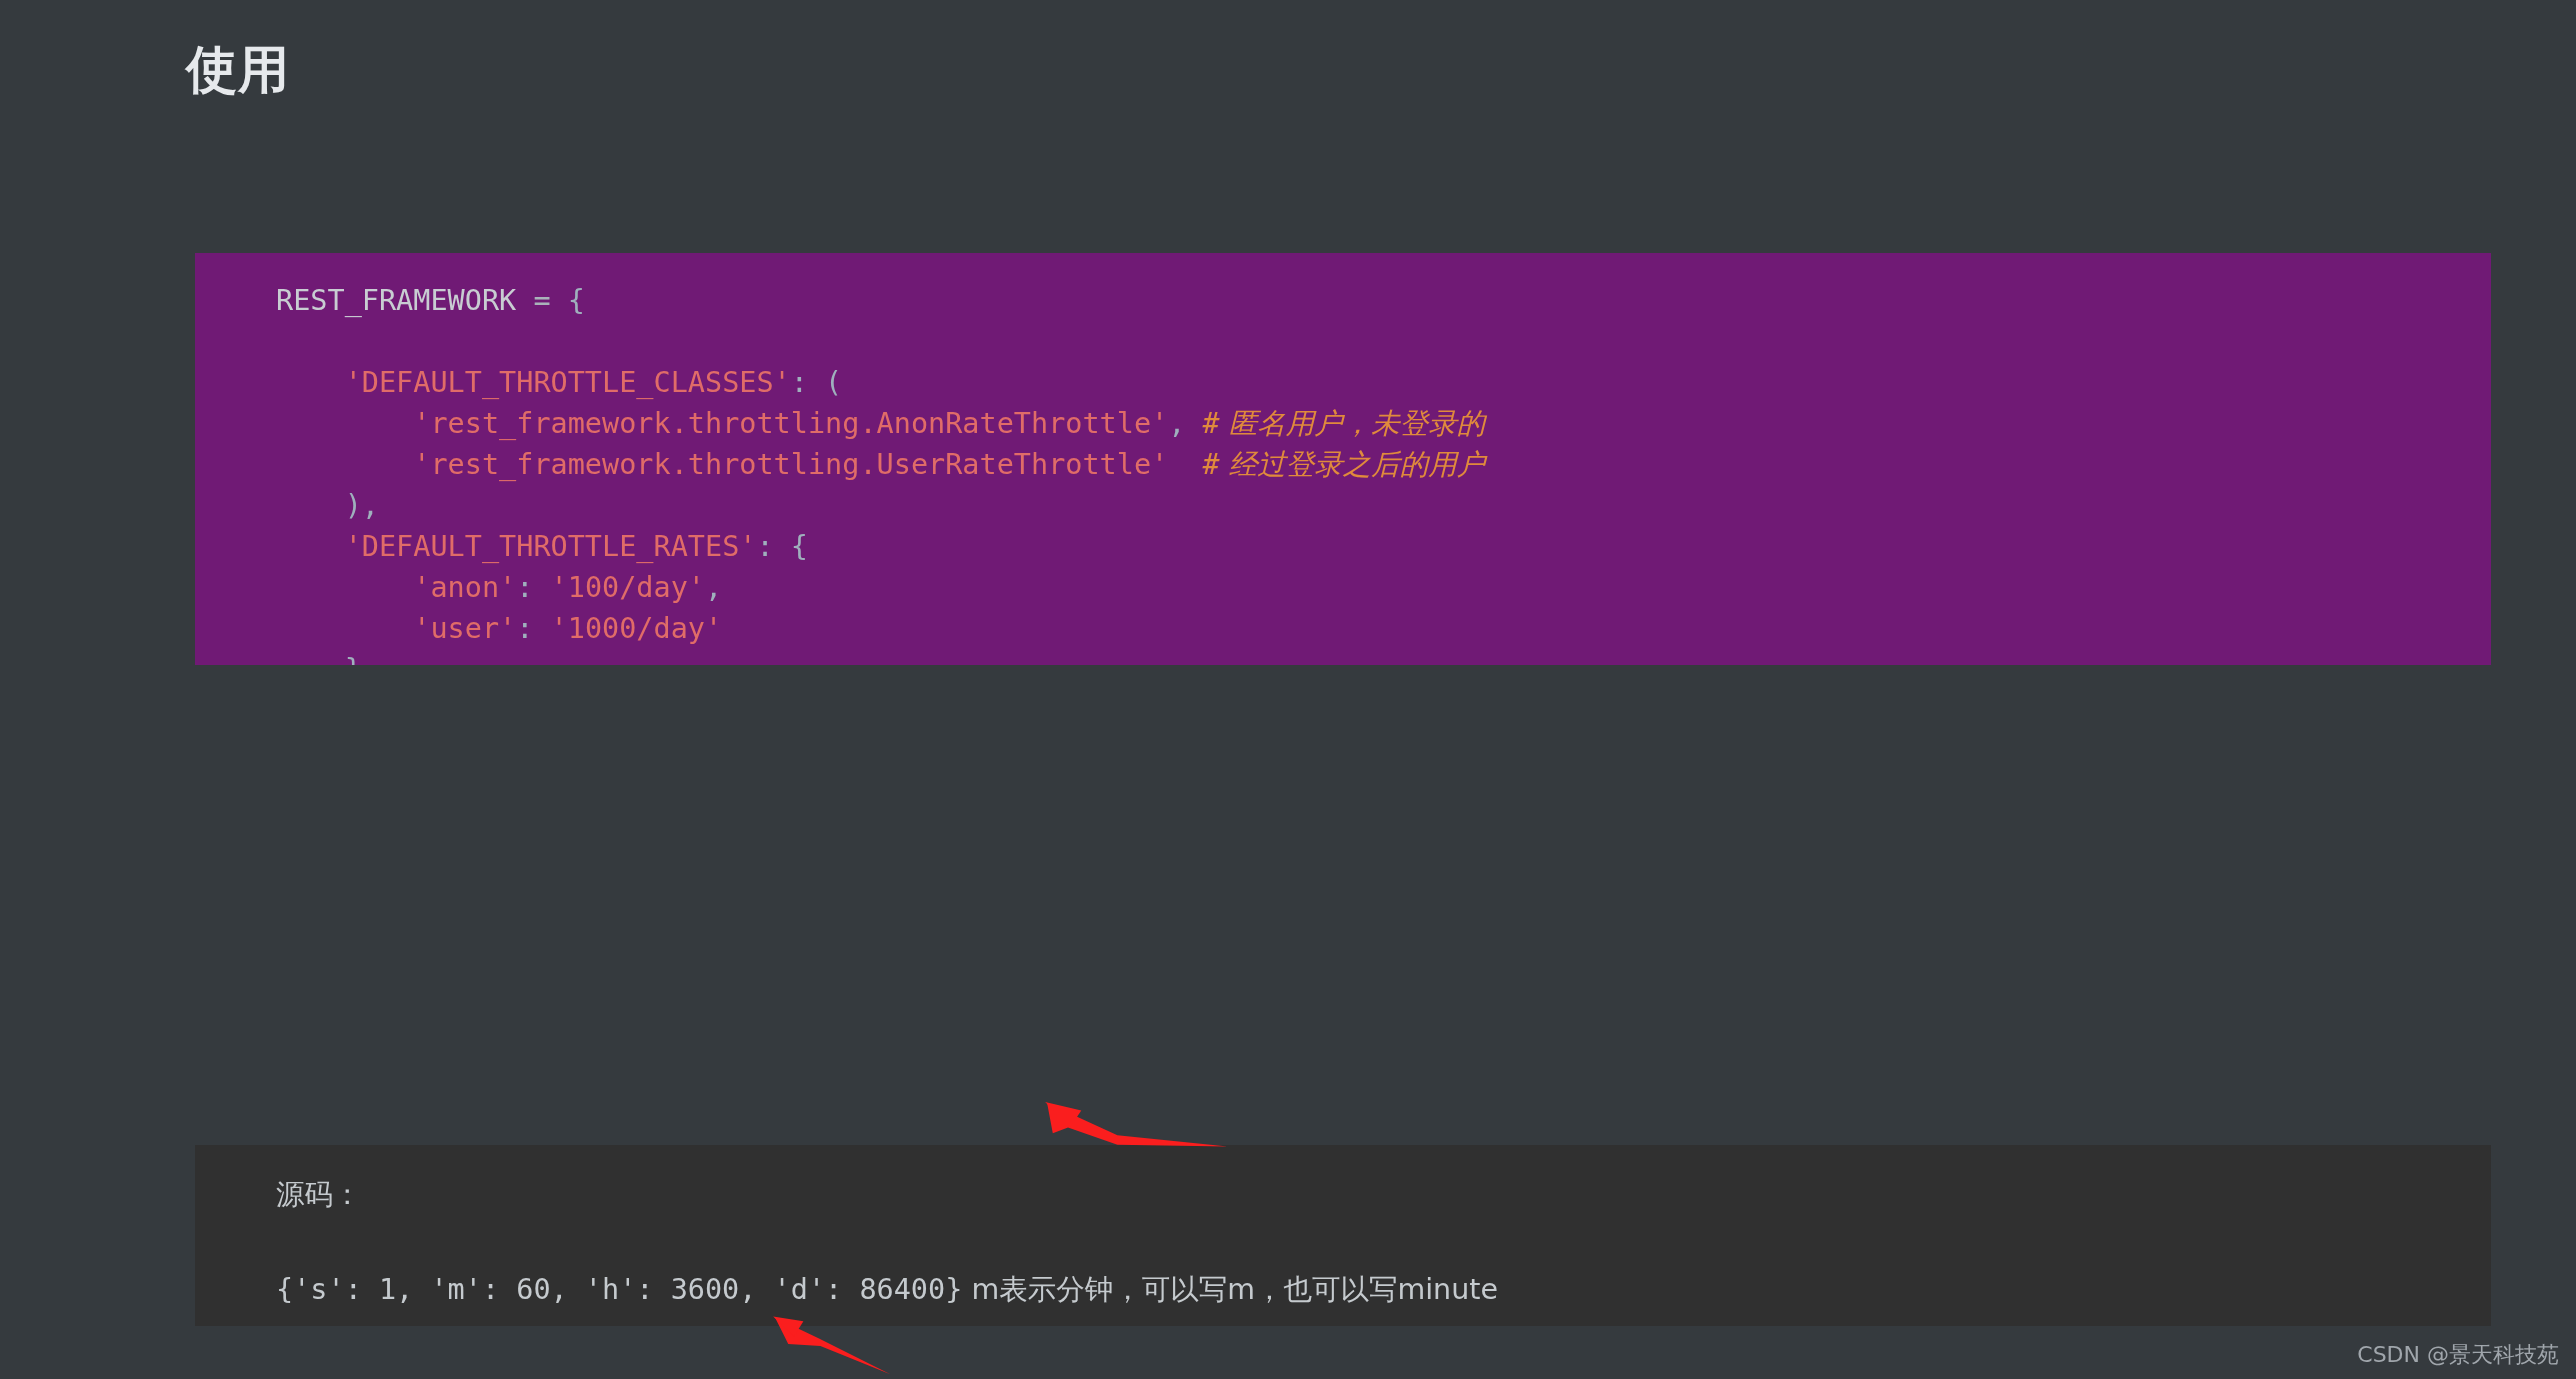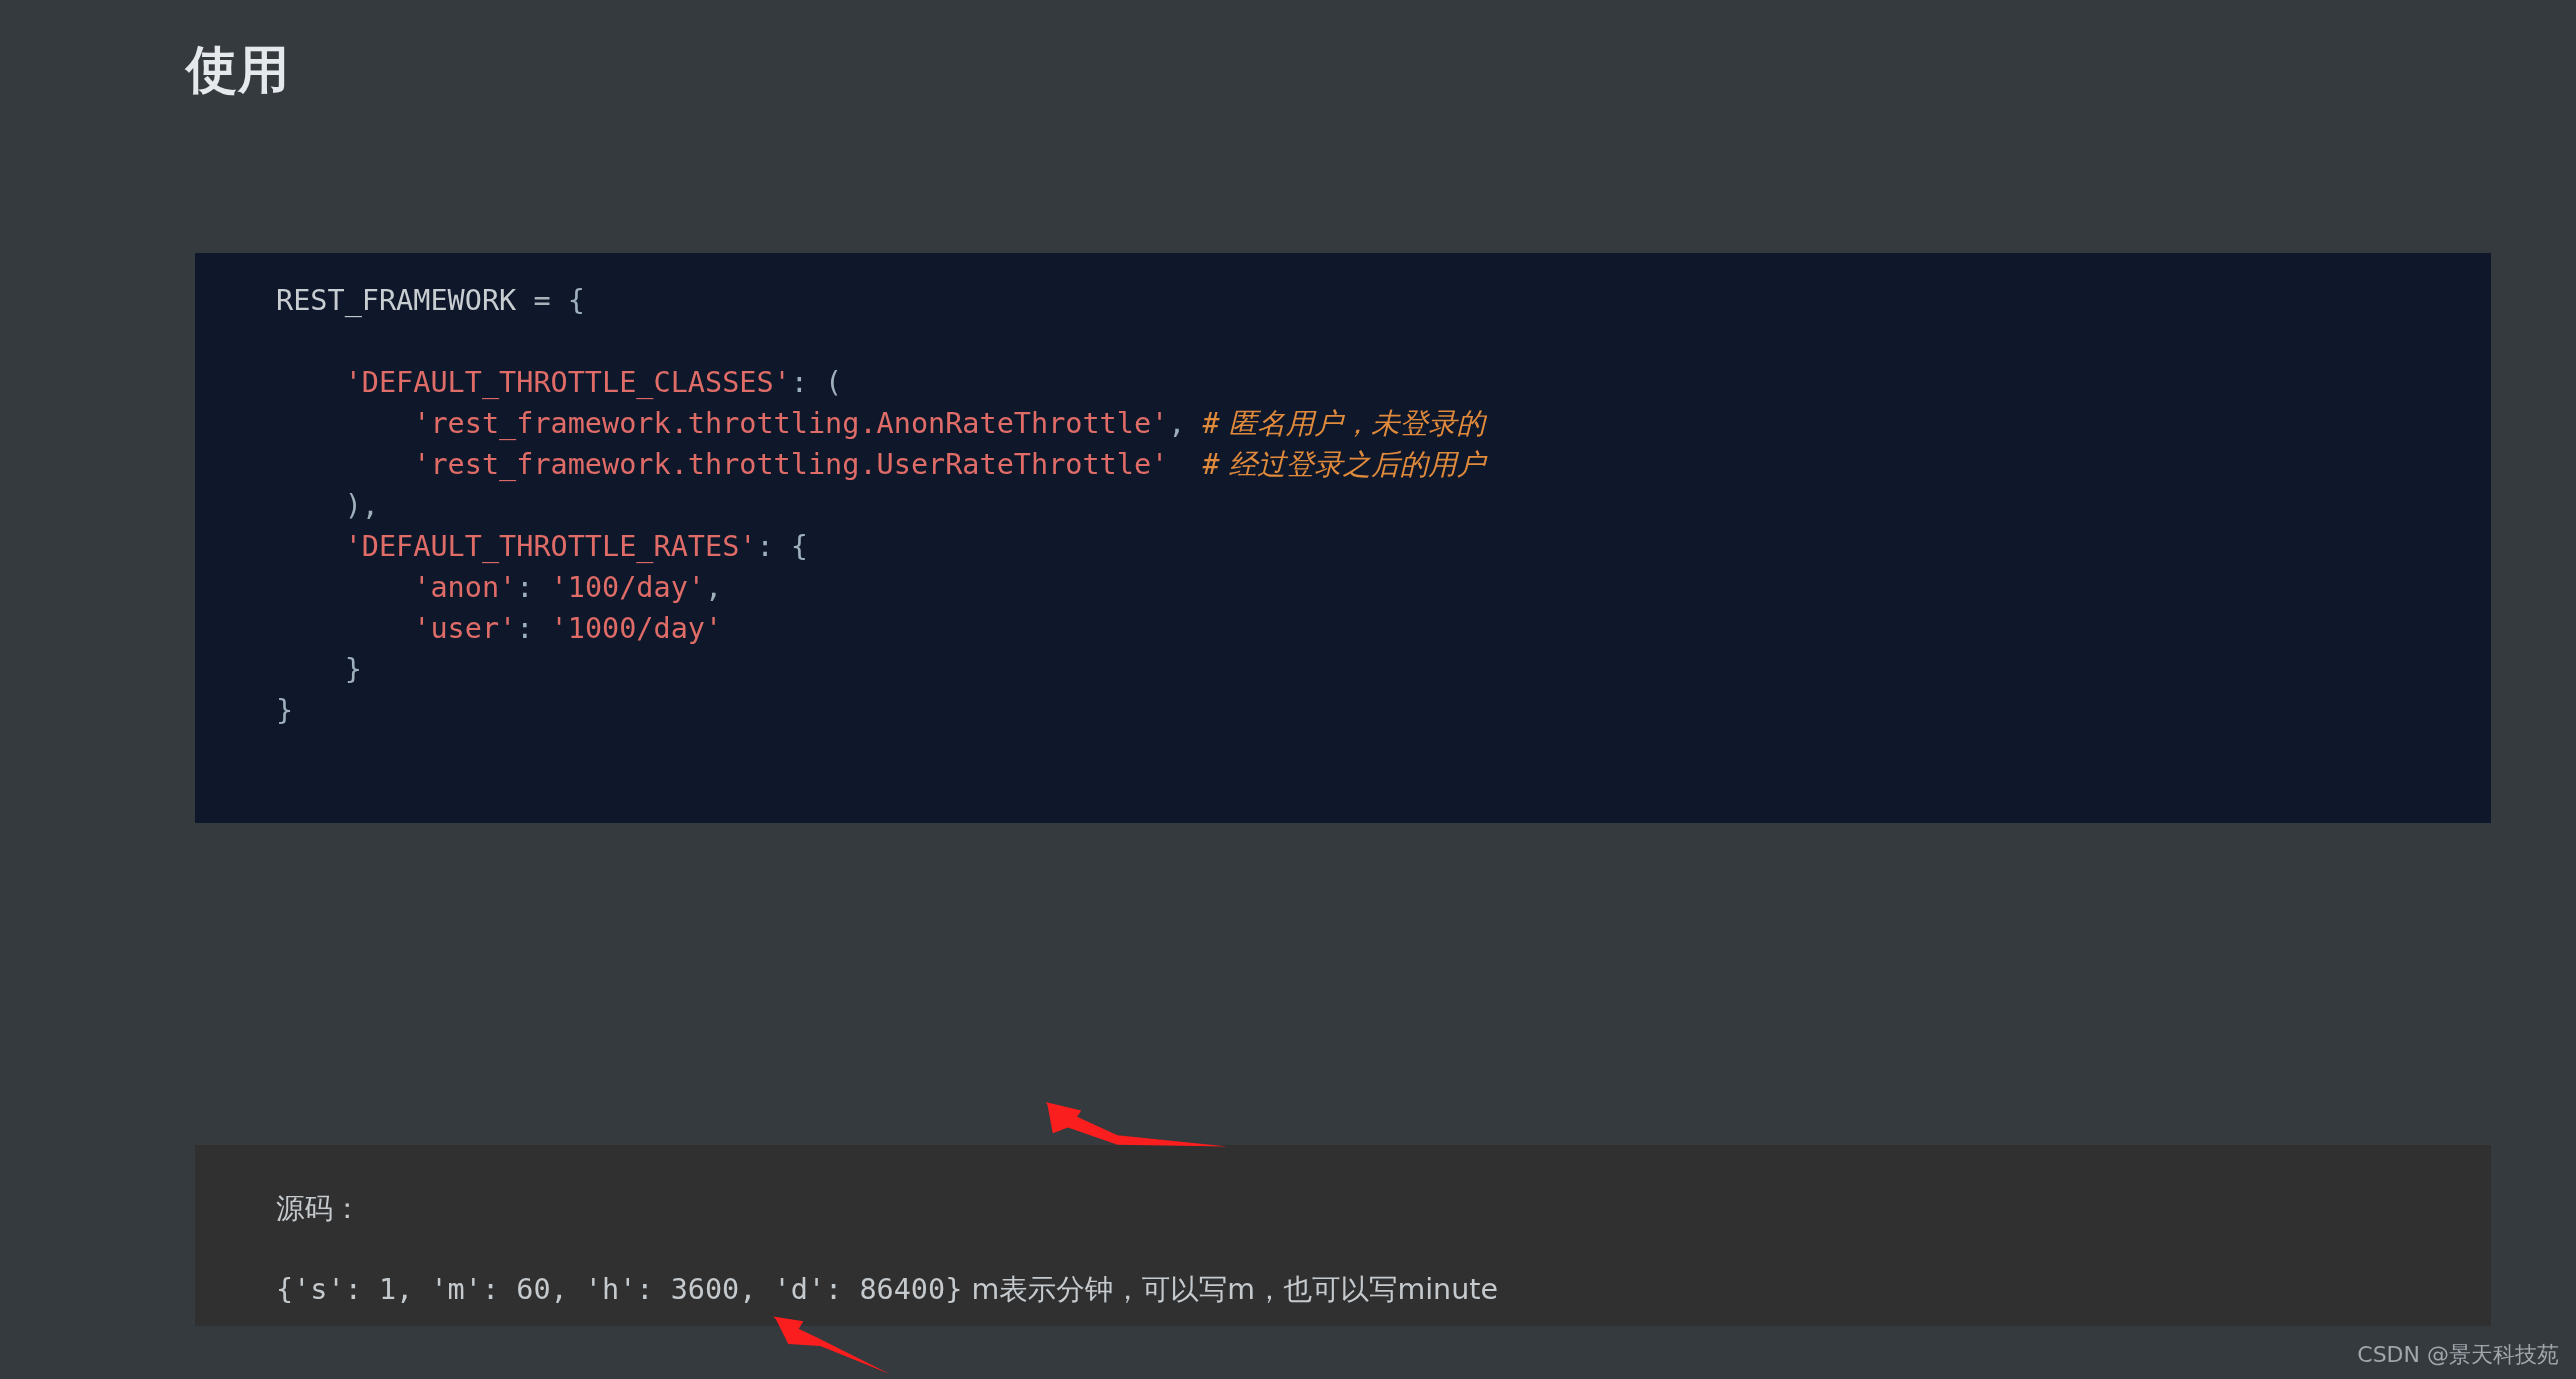--- a/index.html
+++ b/index.html
@@ -57,22 +57,22 @@
     border-radius: 1.9px;
     letter-spacing: -0.2px;
   }
 
   
   .code-block {
     position: absolute;
     left: 154px;
     top: 253px;
     width: 2296px;
-    height: 570px;
-    background: #0f172a;
+    height: 412px;
+    background: #701a75;
     box-sizing: border-box;
     padding: 27px 0 0 0;
     overflow: hidden;
   }
   .code-lines {
     font-family: "DejaVu Sans Mono", "Liberation Mono", monospace;
     font-size: 28.5px;
     line-height: 41px;
     white-space: pre;
     padding-left: 81px;
@@ -116,21 +116,21 @@
     overflow: hidden;
   }
   .code-block-2 .c2line {
     font-family: "DejaVu Sans Mono", "Liberation Mono", monospace;
     font-size: 28.5px;
     color: #c5cace;
     white-space: pre;
     position: absolute;
     left: 81px;
   }
-  .c2line.l1 { top: 45px; }
+  .c2line.l1 { top: 31px; }
   .c2line.l2 { top: 126px; text-align: right; }
   .cjk-inline { font-family: "DejaVu Sans", sans-serif; }
 
   
   .arrow-svg {
     position: absolute;
     pointer-events: none;
   }
 
   

